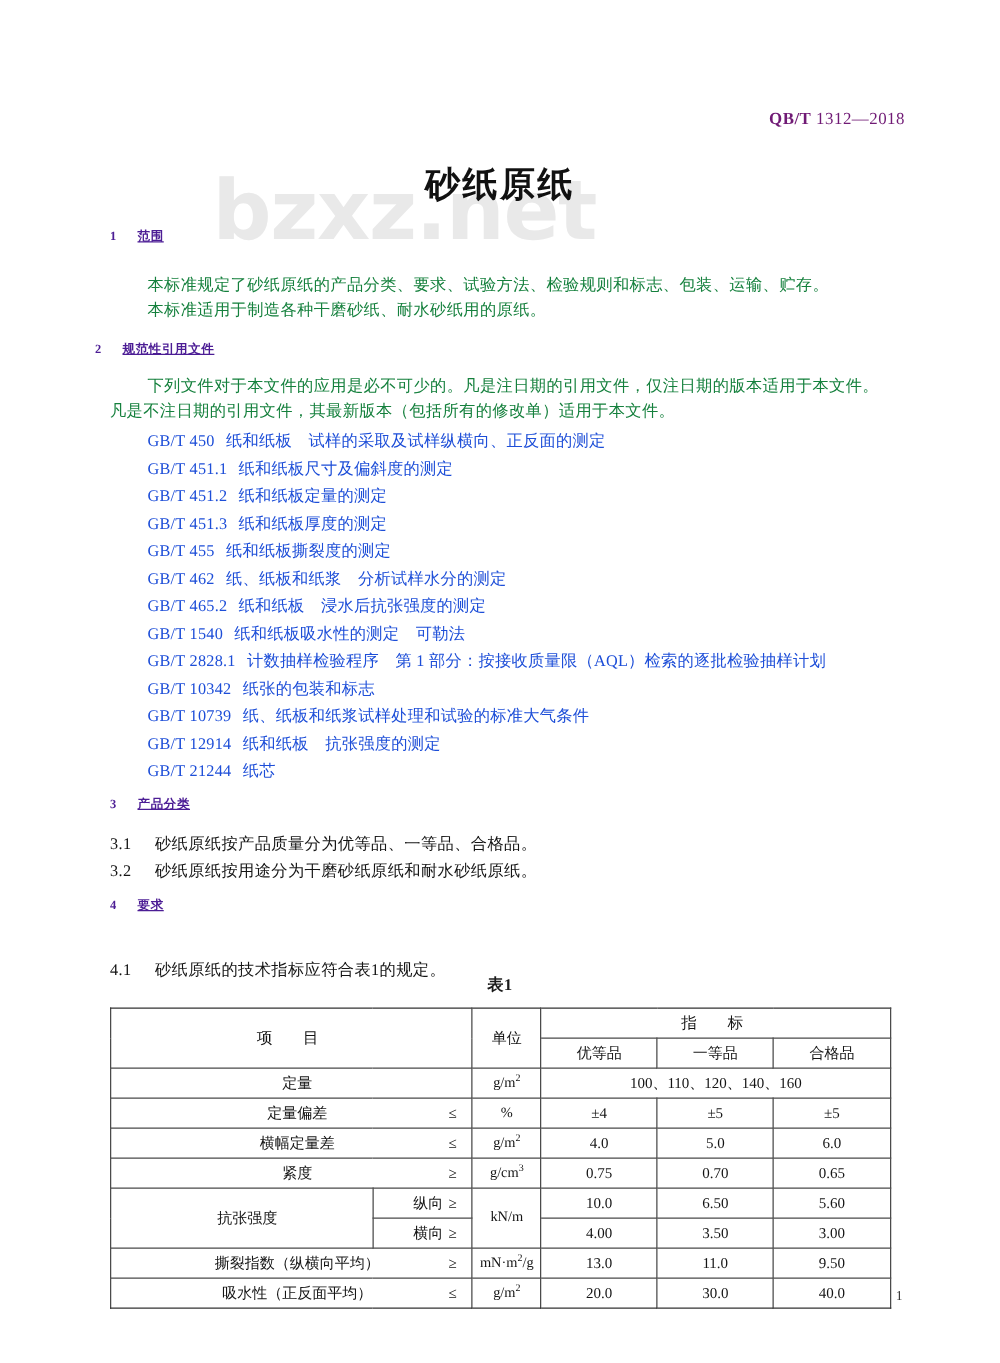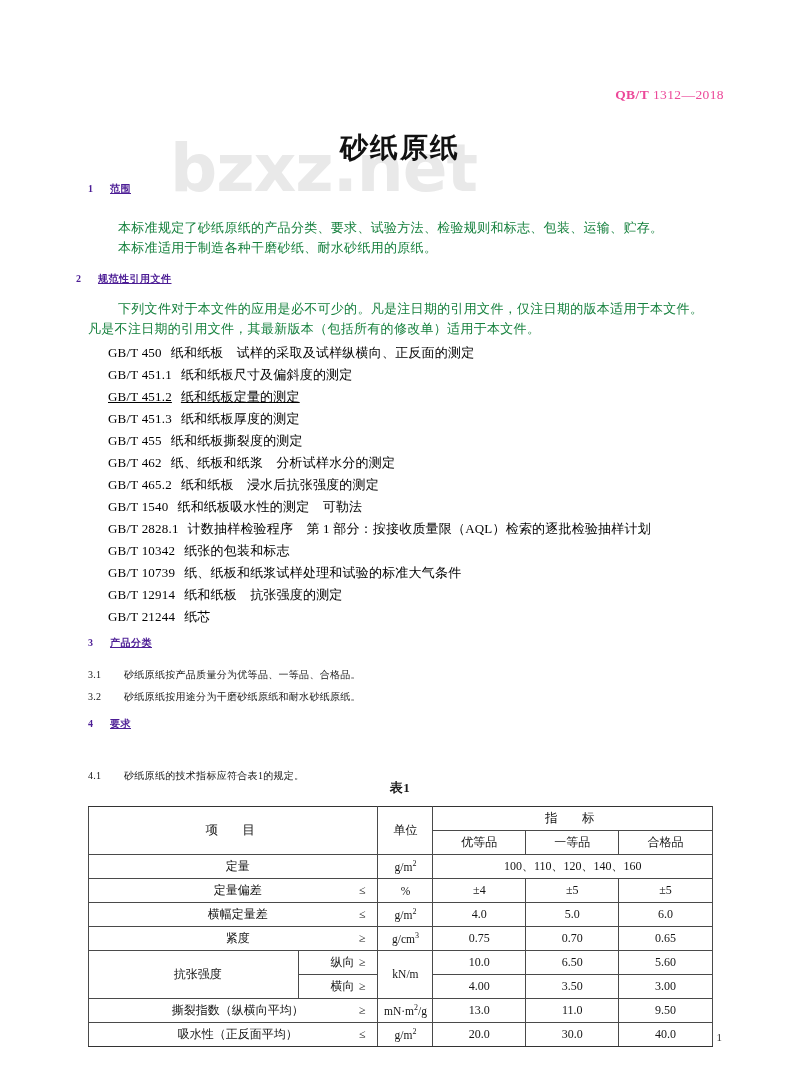--- a/index.html
+++ b/index.html
@@ -43,21 +43,21 @@
   .content { position: relative; z-index: 2; }
 
   
   .doc-header {
     position: absolute;
     right: 76px;
     top: 87px;
     font-family: "Liberation Serif", serif;
     font-size: 13.5px;
     letter-spacing: 0.4px;
-    color: #ec4899;
+    color: #701a75;
   }
   .doc-header b { font-weight: bold; }
 
   
   .doc-title {
     position: absolute;
     left: 0;
     top: 129px;
     width: 800px;
     text-align: center;
@@ -87,37 +87,37 @@
     position: absolute;
     font-size: 13px;
     line-height: 20px;
     color: #15803d;
     letter-spacing: 0.3px;
     white-space: nowrap;
   }
 
   .clause {
     position: absolute;
-    font-size: 10px;
+    font-size: 13px;
     line-height: 20px;
     color: #141414;
     letter-spacing: 0.3px;
     white-space: nowrap;
   }
   .clause .cnum {
     display: inline-block;
     width: 36px;
   }
 
   .ref-item {
     position: absolute;
-    left: 108px;
+    left: 118px;
     font-size: 13px;
     line-height: 20px;
-    color: #000000;
+    color: #1d4ed8;
     white-space: nowrap;
     letter-spacing: 0.2px;
     text-align: center;
   }
   .ref-item .code {
     font-family: "Liberation Serif", serif;
   }
   .ref-item .sp { display: inline-block; width: 9px; }
 
   
@@ -220,21 +220,21 @@
     </div>
     <div class="para" style="left:118px; top:299px;">下列文件对于本文件的应用是必不可少的。凡是注日期的引用文件，仅注日期的版本适用于本文件。</div>
     <div class="para" style="left:88px; top:319px;">凡是不注日期的引用文件，其最新版本（包括所有的修改单）适用于本文件。</div>
 
     <div class="ref-item" style="top:343px;">
       <span class="code">GB/T 450</span><span class="sp"></span><span>纸和纸板　试样的采取及试样纵横向、正反面的测定</span>
     </div>
     <div class="ref-item" style="top:365px;">
       <span class="code">GB/T 451.1</span><span class="sp"></span><span>纸和纸板尺寸及偏斜度的测定</span>
     </div>
-    <div class="ref-item" style="top:387px;text-decoration:underline;">
+    <div class="ref-item" style="top:387px;">
       <span class="code">GB/T 451.2</span><span class="sp"></span><span>纸和纸板定量的测定</span>
     </div>
     <div class="ref-item" style="top:409px;">
       <span class="code">GB/T 451.3</span><span class="sp"></span><span>纸和纸板厚度的测定</span>
     </div>
     <div class="ref-item" style="top:431px;">
       <span class="code">GB/T 455</span><span class="sp"></span><span>纸和纸板撕裂度的测定</span>
     </div>
     <div class="ref-item" style="top:453px;">
       <span class="code">GB/T 462</span><span class="sp"></span><span>纸、纸板和纸浆　分析试样水分的测定</span>

